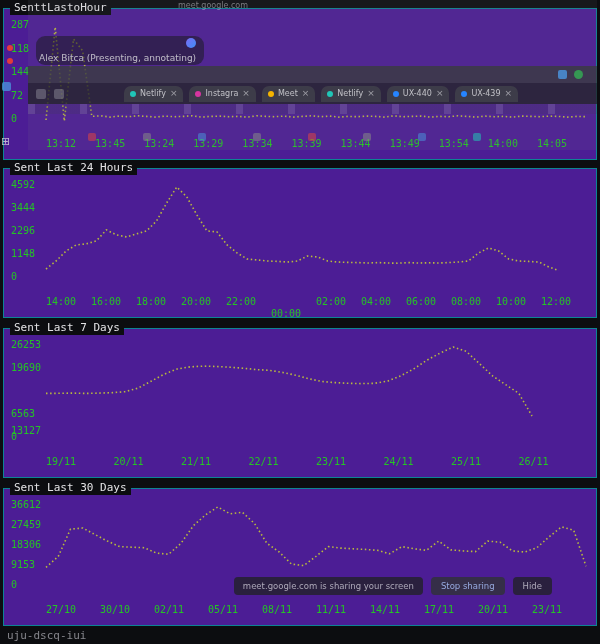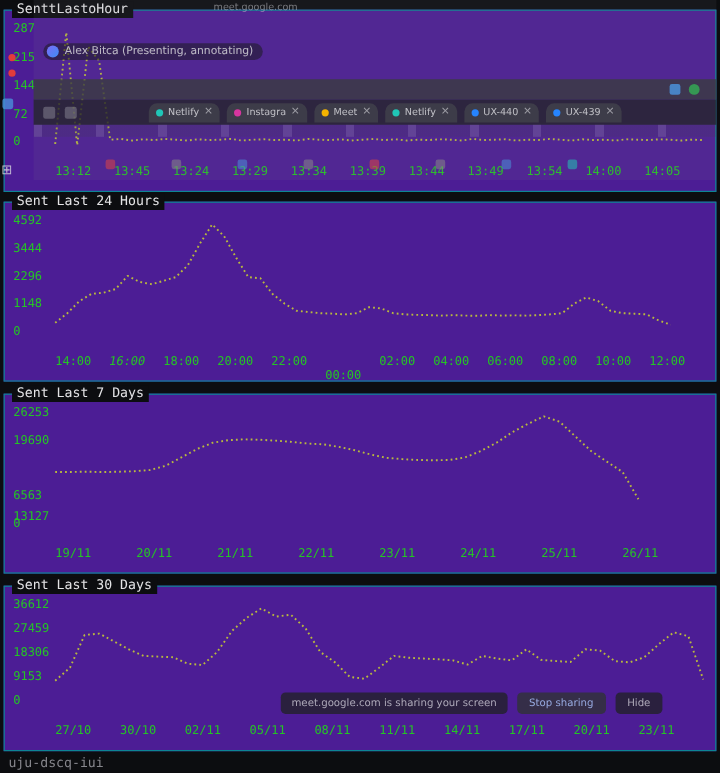--- a/index.html
+++ b/index.html
@@ -22,21 +22,21 @@
   .yticks span { position:absolute; left:0; font-size:10px; color:#25c425; line-height:10px; }
   .xticks { position:absolute; left:42px; right:10px; bottom:9px; height:12px; }
   .xticks span { position:absolute; top:0; font-size:10px; color:#25c425; line-height:12px; white-space:nowrap; }
 
   
   .meet-overlay { position:absolute; left:28px; top:0; width:569px; height:150px;
                   z-index:3; background:rgba(125,130,140,0.10); pointer-events:none;
                   font-family:"DejaVu Sans", sans-serif; }
   .ov-url { position:absolute; top:1px; left:150px; font-size:8px; color:rgba(200,200,205,0.55); }
   .presenter { position:absolute; top:36px; left:8px; display:flex; align-items:flex-end; gap:5px;
-               background:rgba(28,28,32,0.55); border-radius:9px; padding:2px 8px 2px 3px; }
+               background:rgba(28,28,32,0.55); border-radius:9px; padding:2px 8px 2px 3px;flex-direction:column; }
   .presenter .avatar { width:10px; height:10px; border-radius:50%;
                        background:linear-gradient(135deg,#7b6cf6,#3e8ef7); display:inline-block; }
   .presenter span:last-child { font-size:9px; color:rgba(225,225,228,0.80); white-space:nowrap; }
   .menubar { position:absolute; top:66px; left:0; right:0; height:17px;
              background:rgba(58,60,64,0.80); display:flex; align-items:center; }
   .menu-items { display:flex; gap:9px; margin-left:17px; }
   .menu-item { font-size:9px; color:rgba(225,225,228,0.82); white-space:nowrap; }
   .menu-right { margin-left:auto; margin-right:14px; display:flex; gap:7px; align-items:center; }
   .mi-blue  { width:9px; height:9px; border-radius:2px; background:#4a90d9; display:inline-block; opacity:.85; }
   .mi-green { width:9px; height:9px; border-radius:50%; background:#34a853; display:inline-block; opacity:.85; }
@@ -78,21 +78,21 @@
 </style>
 </head>
 <body>
 
 <div class="screen">
 
   <section class="panel p1">
     <span class="ptitle">SenttLastoHour</span>
     <div class="yticks">
         <span style="top: 11px;">287</span>
-        <span style="top: 34.5px;">215</span>
+        <span style="top: 34.5px;">118</span>
         <span style="top: 58px;">144</span>
         <span style="top: 81.5px;">72</span>
         <span style="top: 105px;">0</span>
       </div>
     <div class="plot">
       <svg width="540" height="98" viewBox="0 0 540 98">
           <polyline points="0.0,95.0 9.2,2.0 18.3,96.0 27.5,14.1 36.6,25.6 45.8,91.4 54.9,90.8 64.1,92.1 73.2,91.1 82.4,91.7 91.5,90.8 100.7,91.4 109.8,92.1 119.0,91.1 128.1,91.7 137.3,91.4 146.4,90.8 155.6,92.1 164.7,91.4 173.9,91.1 183.1,91.7 192.2,91.4 201.4,92.1 210.5,90.8 219.7,91.4 228.8,91.7 238.0,91.1 247.1,92.1 256.3,91.4 265.4,90.8 274.6,91.7 283.7,91.1 292.9,92.1 302.0,91.4 311.2,91.7 320.3,91.1 329.5,91.4 338.6,92.1 347.8,90.8 356.9,91.7 366.1,91.4 375.3,91.1 384.4,92.1 393.6,91.4 402.7,91.7 411.9,90.8 421.0,91.4 430.2,92.1 439.3,91.1 448.5,91.7 457.6,91.4 466.8,92.1 475.9,91.1 485.1,91.4 494.2,91.7 503.4,91.1 512.5,91.4 521.7,92.1 530.8,91.4 540.0,91.7" fill="none" stroke="#b9b93e" stroke-width="1.6" stroke-dasharray="1.5 2.6" stroke-linejoin="round"></polyline>
         </svg>
     </div>
     <div class="xticks">
@@ -119,21 +119,21 @@
         <span style="top: 80px;">1148</span>
         <span style="top: 103px;">0</span>
       </div>
     <div class="plot">
       <svg width="540" height="96" viewBox="0 0 540 96">
           <polyline points="0.0,84.0 10.1,76.0 20.1,66.0 30.2,59.9 40.2,58.9 50.3,55.9 60.4,44.9 70.4,49.9 80.5,51.9 90.5,48.9 100.6,45.9 110.6,35.9 120.7,17.9 130.8,2.0 140.8,11.9 150.9,29.9 160.9,45.9 171.0,46.9 181.1,59.9 191.1,68.0 201.2,74.0 211.2,75.0 221.3,76.0 231.4,76.4 241.4,77.0 251.5,76.0 261.5,71.0 271.6,72.0 281.6,76.0 291.7,77.0 301.8,77.4 311.8,77.6 321.9,78.0 331.9,77.6 342.0,78.0 352.1,78.2 362.1,77.6 372.2,78.0 382.2,77.8 392.3,78.0 402.4,77.6 412.4,77.0 422.5,76.0 432.5,68.0 442.6,62.9 452.6,66.0 462.7,74.0 472.8,76.0 482.8,76.4 492.9,77.0 502.9,82.0 513.0,85.6" fill="none" stroke="#b9b93e" stroke-width="1.6" stroke-dasharray="1.5 2.6" stroke-linejoin="round"></polyline>
         </svg>
     </div>
     <div class="xticks">
         <span style="left: 0px;">14:00</span>
-        <span style="left: 45px; font-style: italic;">16:00</span>
+        <span style="left: 45px;">16:00</span>
         <span style="left: 90px;">18:00</span>
         <span style="left: 135px;">20:00</span>
         <span style="left: 180px;">22:00</span>
         <span style="left: 225px; margin-top: 12px;">00:00</span>
         <span style="left: 270px;">02:00</span>
         <span style="left: 315px;">04:00</span>
         <span style="left: 360px;">06:00</span>
         <span style="left: 405px;">08:00</span>
         <span style="left: 450px;">10:00</span>
         <span style="left: 495px;">12:00</span>

